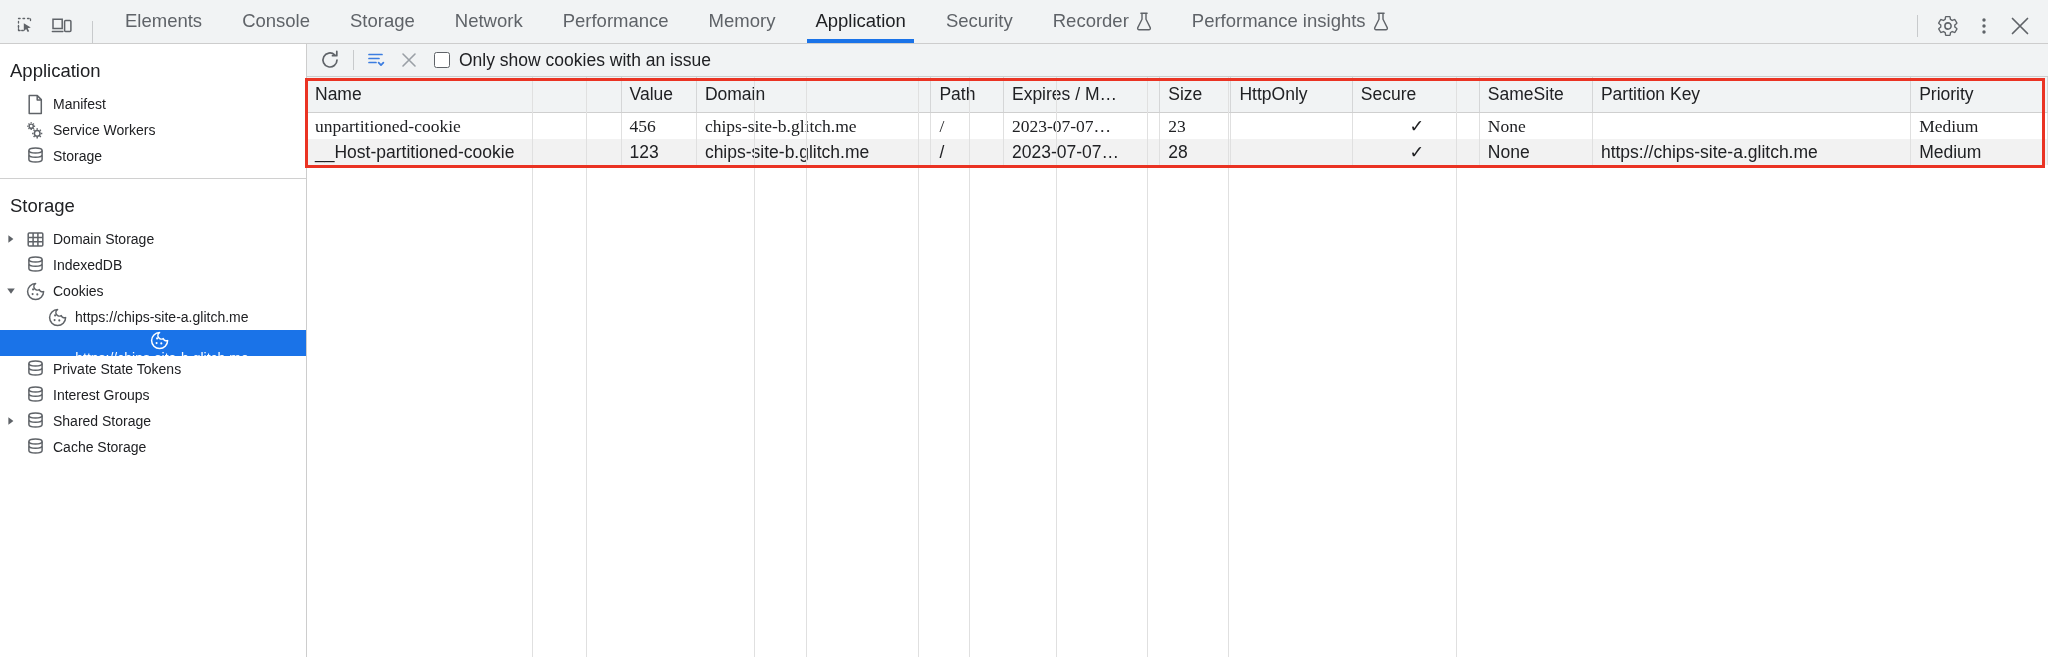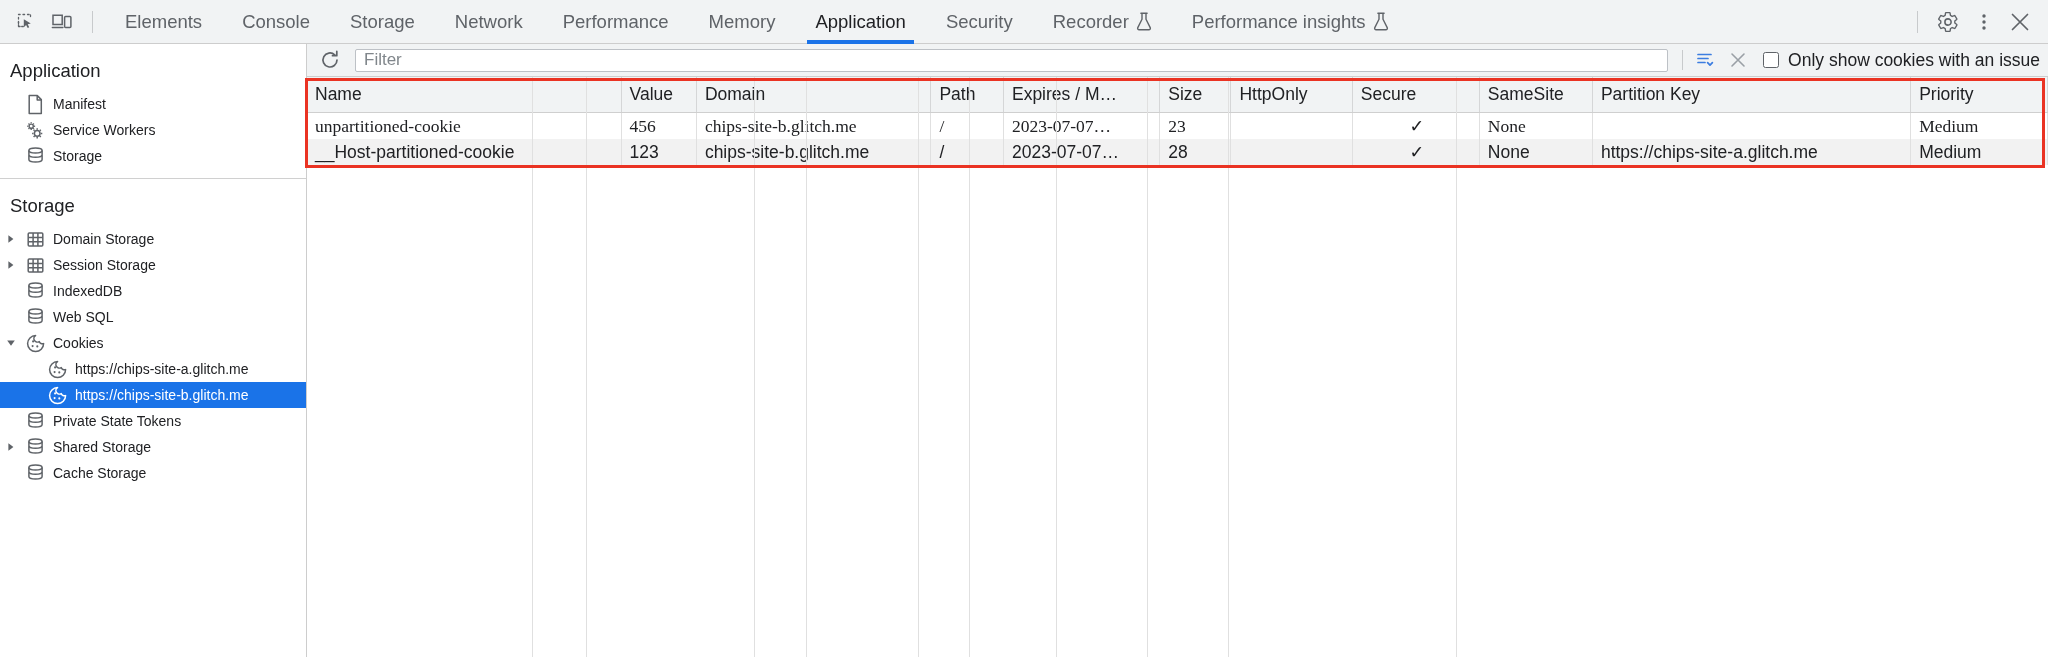--- a/index.html
+++ b/index.html
@@ -19,21 +19,21 @@
     flex-direction: column;
   }
 
   
   .toolbar {
     height: 44px;
     min-height: 44px;
     background: #f1f3f4;
     border-bottom: 1px solid #cdcdcd;
     display: flex;
-    align-items: center;
+    align-items: flex-end;
     padding: 0 10px 0 8px;
     position: relative;
   }
   .tb-icon-btn {
     width: 36px; height: 34px;
     display: flex; align-items: center; justify-content: center;
     color: #5f6368;
     border-radius: 3px;
     flex-shrink: 0;
   }
@@ -119,20 +119,21 @@
     display: flex;
     align-items: center;
     font-size: 14px;
     color: #202124;
     white-space: nowrap;
     padding-right: 4px;
   }
   .tree-item.selected {
     background: #1a73e8;
     color: #ffffff;
+    flex-direction: column;
   }
   .twisty {
     width: 22px;
     min-width: 22px;
     display: flex;
     align-items: center;
     justify-content: center;
     color: #5f6368;
   }
   .twisty svg { display: block; }
@@ -427,60 +428,31 @@
               <svg width="21" height="21" viewBox="0 0 21 21" fill="none">
                 <g stroke="currentColor" stroke-width="1.5">
                   <rect x="3.2" y="4" width="14.6" height="13" rx="1"></rect>
                   <path d="M3.2 8.4h14.6M3.2 12.7h14.6M8.1 4v13M12.9 4v13"></path>
                 </g>
               </svg>
             </span>
             <span class="tree-label">Domain Storage</span>
           </div>
           <div class="tree-item indent-0">
-            <span class="twisty">
-              <svg width="12" height="12" viewBox="0 0 12 12">
-                <path d="M3.4 2.2l5 3.8-5 3.8z" fill="currentColor"></path>
-              </svg>
-            </span>
-            <span class="tree-icon">
-              <svg width="21" height="21" viewBox="0 0 21 21" fill="none">
-                <g stroke="currentColor" stroke-width="1.5">
-                  <rect x="3.2" y="4" width="14.6" height="13" rx="1"></rect>
-                  <path d="M3.2 8.4h14.6M3.2 12.7h14.6M8.1 4v13M12.9 4v13"></path>
-                </g>
-              </svg>
-            </span>
-            <span class="tree-label">Session Storage</span>
-          </div>
-          <div class="tree-item indent-0">
             <span class="twisty"></span>
             <span class="tree-icon">
               <svg width="21" height="21" viewBox="0 0 21 21" fill="none">
                 <g stroke="currentColor" stroke-width="1.5">
                   <ellipse cx="10.5" cy="4.6" rx="6.6" ry="2.5"></ellipse>
                   <path d="M3.9 4.6v4.2c0 1.4 2.95 2.5 6.6 2.5s6.6-1.1 6.6-2.5V4.6"></path>
                   <path d="M3.9 9.2v4.2c0 1.4 2.95 2.5 6.6 2.5s6.6-1.1 6.6-2.5V9.2"></path>
                 </g>
               </svg>
             </span>
             <span class="tree-label">IndexedDB</span>
-          </div>
-          <div class="tree-item indent-0">
-            <span class="twisty"></span>
-            <span class="tree-icon">
-              <svg width="21" height="21" viewBox="0 0 21 21" fill="none">
-                <g stroke="currentColor" stroke-width="1.5">
-                  <ellipse cx="10.5" cy="4.6" rx="6.6" ry="2.5"></ellipse>
-                  <path d="M3.9 4.6v4.2c0 1.4 2.95 2.5 6.6 2.5s6.6-1.1 6.6-2.5V4.6"></path>
-                  <path d="M3.9 9.2v4.2c0 1.4 2.95 2.5 6.6 2.5s6.6-1.1 6.6-2.5V9.2"></path>
-                </g>
-              </svg>
-            </span>
-            <span class="tree-label">Web SQL</span>
           </div>
           <div class="tree-item indent-0">
             <span class="twisty">
               <svg width="12" height="12" viewBox="0 0 12 12">
                 <path d="M2.2 3.6h7.6L6 8.8z" fill="currentColor"></path>
               </svg>
             </span>
             <span class="tree-icon">
               <svg width="21" height="21" viewBox="0 0 21 21" fill="none">
                 <path d="M10.6 2.6a8 8 0 1 0 8 8 3.4 3.4 0 0 1-4.4-2 3.4 3.4 0 0 1-3.6-6z" stroke="currentColor" stroke-width="1.5" stroke-linejoin="round"></path>
@@ -520,20 +492,33 @@
             <span class="tree-icon">
               <svg width="21" height="21" viewBox="0 0 21 21" fill="none">
                 <g stroke="currentColor" stroke-width="1.5">
                   <ellipse cx="10.5" cy="4.6" rx="6.6" ry="2.5"></ellipse>
                   <path d="M3.9 4.6v4.2c0 1.4 2.95 2.5 6.6 2.5s6.6-1.1 6.6-2.5V4.6"></path>
                   <path d="M3.9 9.2v4.2c0 1.4 2.95 2.5 6.6 2.5s6.6-1.1 6.6-2.5V9.2"></path>
                 </g>
               </svg>
             </span>
             <span class="tree-label">Private State Tokens</span>
+          </div>
+          <div class="tree-item indent-0">
+            <span class="twisty"></span>
+            <span class="tree-icon">
+              <svg width="21" height="21" viewBox="0 0 21 21" fill="none">
+                <g stroke="currentColor" stroke-width="1.5">
+                  <ellipse cx="10.5" cy="4.6" rx="6.6" ry="2.5"></ellipse>
+                  <path d="M3.9 4.6v4.2c0 1.4 2.95 2.5 6.6 2.5s6.6-1.1 6.6-2.5V4.6"></path>
+                  <path d="M3.9 9.2v4.2c0 1.4 2.95 2.5 6.6 2.5s6.6-1.1 6.6-2.5V9.2"></path>
+                </g>
+              </svg>
+            </span>
+            <span class="tree-label">Interest Groups</span>
           </div>
           <div class="tree-item indent-0">
             <span class="twisty">
               <svg width="12" height="12" viewBox="0 0 12 12">
                 <path d="M3.4 2.2l5 3.8-5 3.8z" fill="currentColor"></path>
               </svg>
             </span>
             <span class="tree-icon">
               <svg width="21" height="21" viewBox="0 0 21 21" fill="none">
                 <g stroke="currentColor" stroke-width="1.5">
@@ -563,21 +548,20 @@
 
     <div class="main">
 
       <div class="filterbar">
         <div class="fb-btn">
           <svg width="22" height="22" viewBox="0 0 22 22" fill="none">
             <path d="M18 11a7 7 0 1 1-2.3-5.2" stroke="#5f6368" stroke-width="1.7" stroke-linecap="round"></path>
             <path d="M17.8 2.4v4.3h-4.3" stroke="#5f6368" stroke-width="1.7" stroke-linecap="round" stroke-linejoin="round"></path>
           </svg>
         </div>
-        <input class="filter-input" value="" placeholder="Filter" style="">
         <div class="fb-sep"></div>
         <div class="fb-btn">
           <svg width="22" height="22" viewBox="0 0 22 22" fill="none">
             <path d="M3 5.5h13M3 9.5h10M3 13.5h7" stroke="#3c7de0" stroke-width="1.7" stroke-linecap="round"></path>
             <path d="M12.6 13.6l2.4 2.6 2.4-2.6" stroke="#3c7de0" stroke-width="1.7" stroke-linecap="round" stroke-linejoin="round"></path>
           </svg>
         </div>
         <div class="fb-btn">
           <svg width="20" height="20" viewBox="0 0 20 20">
             <path d="M4 4l12 12M16 4L4 16" stroke="#9aa0a6" stroke-width="1.6" stroke-linecap="round"></path>

